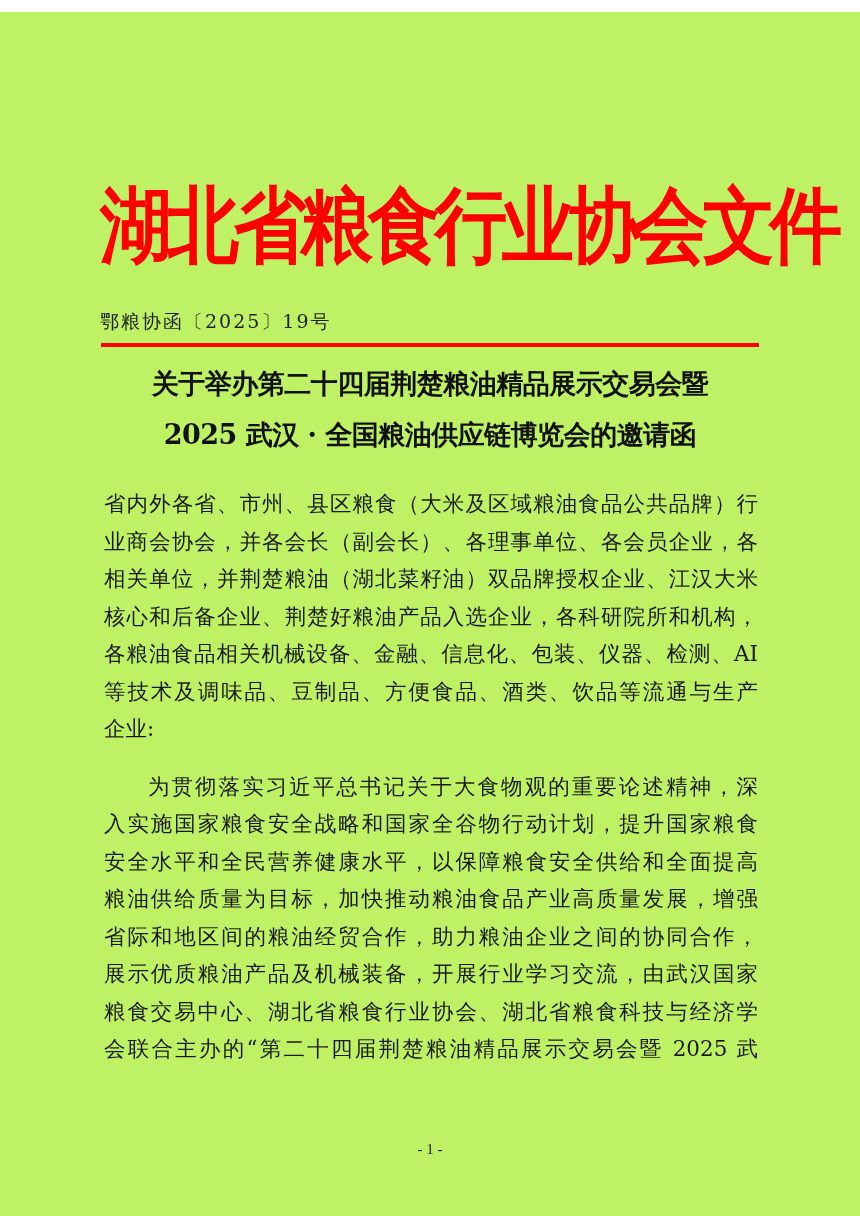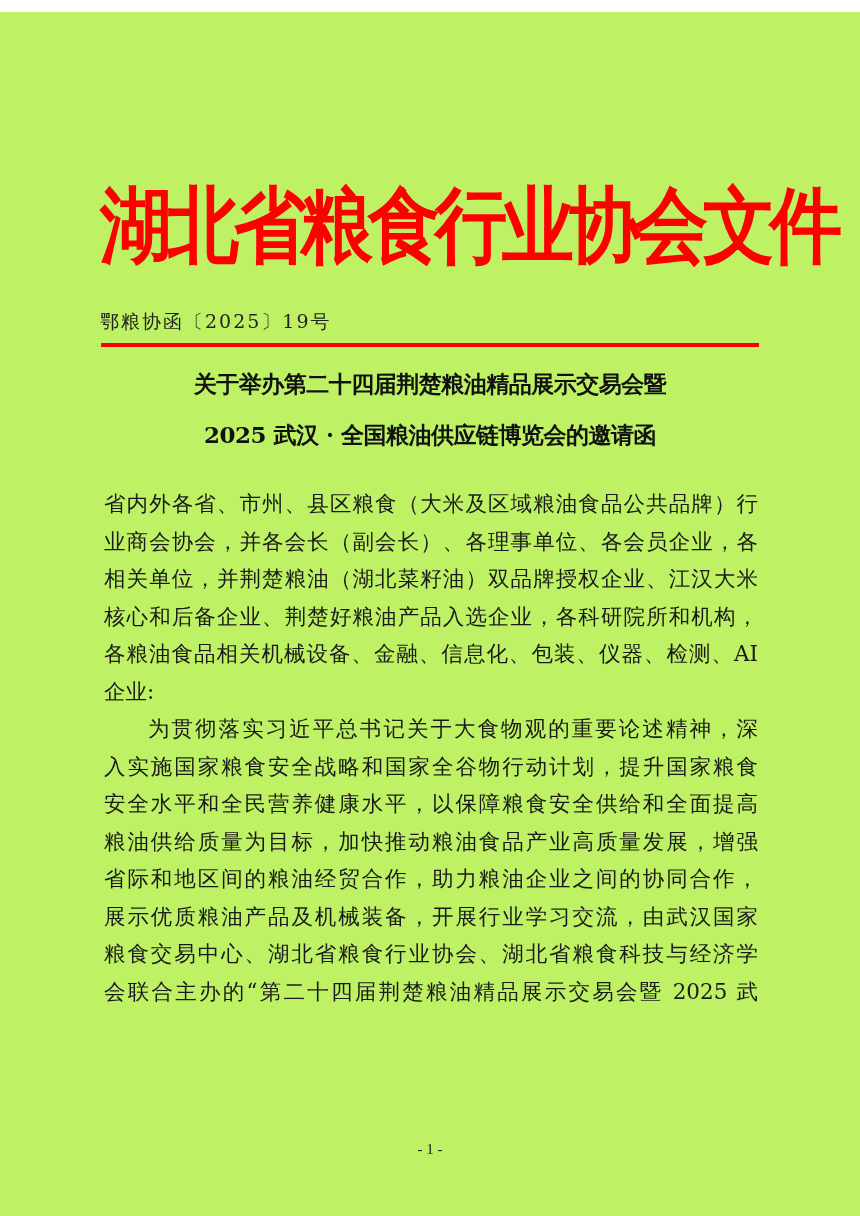--- a/index.html
+++ b/index.html
@@ -57,21 +57,21 @@
       background: #ff0000;
     }
     .title {
       position: absolute;
       left: 100px;
       top: 346px;
       width: 660px;
       text-align: center;
       font-family: "DejaVu Serif", "Liberation Serif", serif;
       font-weight: bold;
-      font-size: 23px;
+      font-size: 27px;
       line-height: 51px;
       color: #111111;
       letter-spacing: -0.5px;
     }
     .title div { white-space: nowrap; }
     .body-text {
       position: absolute;
       left: 104px;
       top: 473px;
       width: 654px;
@@ -87,20 +87,21 @@
       text-align-last: justify;
     }
     .body-text .line.last {
       text-align-last: left;
     }
     .salutation .line {
       font-weight: normal;
     }
     .paragraph .line.first {
       padding-left: 44px;
+      margin-top: 20px;
     }
     .page-number {
       position: absolute;
       left: 380px;
       top: 1127px;
       width: 100px;
       text-align: center;
       font-family: "Liberation Serif", "DejaVu Serif", serif;
       font-size: 15px;
       line-height: 20px;
@@ -123,20 +124,21 @@
     <div>2025 武汉 · 全国粮油供应链博览会的邀请函</div>
   </div>
 
   <div class="body-text">
     <div class="salutation">
       <div class="line">省内外各省、市州、县区粮食（大米及区域粮油食品公共品牌）行</div>
       <div class="line">业商会协会，并各会长（副会长）、各理事单位、各会员企业，各</div>
       <div class="line">相关单位，并荆楚粮油（湖北菜籽油）双品牌授权企业、江汉大米</div>
       <div class="line">核心和后备企业、荆楚好粮油产品入选企业，各科研院所和机构，</div>
       <div class="line">各粮油食品相关机械设备、金融、信息化、包装、仪器、检测、AI</div>
+      <div class="line">等技术及调味品、豆制品、方便食品、酒类、饮品等流通与生产</div>
       <div class="line last">企业:</div>
     </div>
     <div class="paragraph">
       <div class="line first">为贯彻落实习近平总书记关于大食物观的重要论述精神，深</div>
       <div class="line">入实施国家粮食安全战略和国家全谷物行动计划，提升国家粮食</div>
       <div class="line">安全水平和全民营养健康水平，以保障粮食安全供给和全面提高</div>
       <div class="line">粮油供给质量为目标，加快推动粮油食品产业高质量发展，增强</div>
       <div class="line">省际和地区间的粮油经贸合作，助力粮油企业之间的协同合作，</div>
       <div class="line">展示优质粮油产品及机械装备，开展行业学习交流，由武汉国家</div>
       <div class="line">粮食交易中心、湖北省粮食行业协会、湖北省粮食科技与经济学</div>

